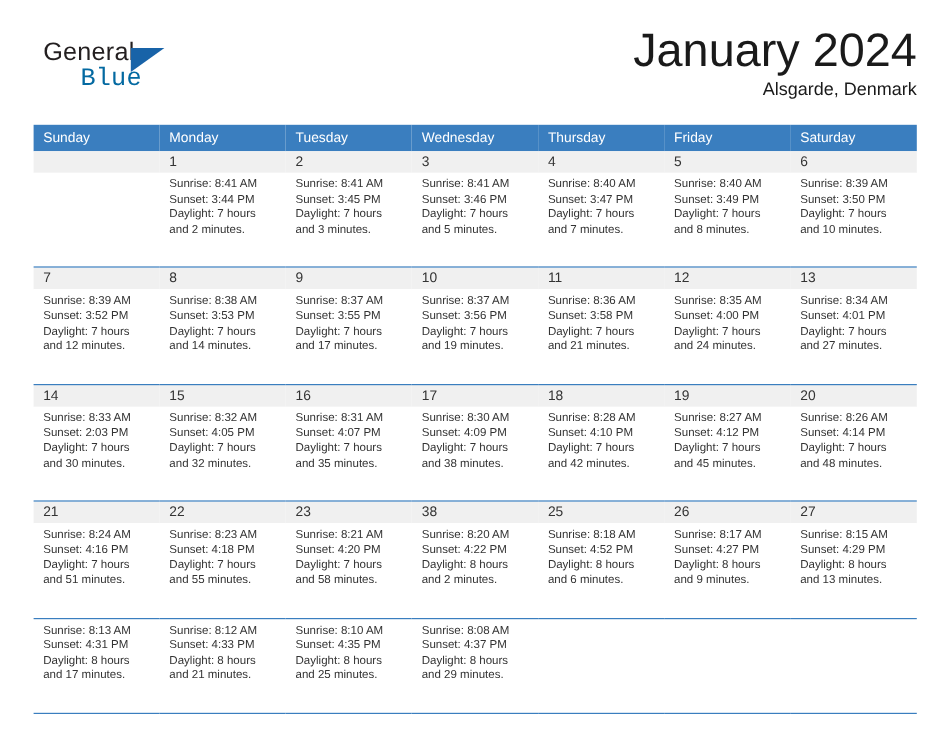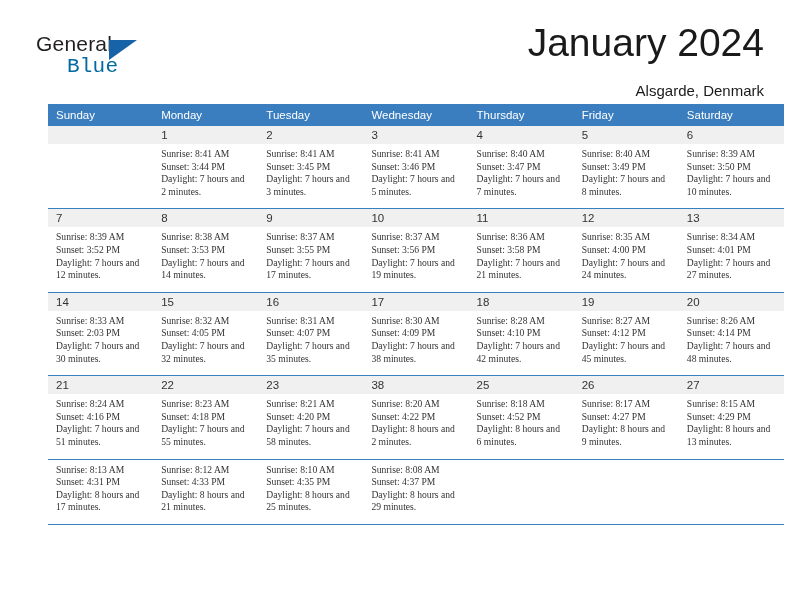--- a/index.html
+++ b/index.html
@@ -73,36 +73,35 @@
   .month-title {
     font-size: 39px;
     color: #1a1a1a;
     line-height: 34px;
     white-space: nowrap;
   }
   .location {
     font-size: 15px;
     color: #1a1a1a;
     line-height: 22px;
-    margin-top: 20px;
+    margin-top: 4px;
     white-space: nowrap;
   }
 
   
   .calendar {
     position: absolute;
     left: 28px;
     top: 104px;
     width: 736px;
   }
   .cal-table {
     width: 736px;
     border-collapse: collapse;
     table-layout: fixed;
-    margin-left: 20px;
   }
   .cal-table th {
     background: #3a7ebf;
     color: #ffffff;
     font-size: 11.5px;
     font-weight: normal;
     text-align: left;
     padding: 5px 0 5px 8px;
     height: 20px;
     box-sizing: border-box;
@@ -113,27 +112,26 @@
     color: #333333;
     padding: 3px 0 3px 8px;
     height: 17px;
     box-sizing: border-box;
     vertical-align: top;
   }
   .detail-cell {
     background: #ffffff;
     font-size: 9.6px;
     color: #333333;
-    padding: 4px 8px 10px 8px;
+    padding: 4px 8px 24px 8px;
     height: 62px;
     box-sizing: border-box;
     vertical-align: top;
     line-height: 12.6px;
     border-bottom: 1.6px solid #3a7ebf;
-    font-family: Liberation Serif, serif;
   }
   tr.last-week .detail-cell {
     border-bottom: 1.6px solid #3a7ebf;
   }
   .detail-cell div {
     white-space: nowrap;
   }
   .detail-cell .wrapline {
     white-space: normal;
   }

